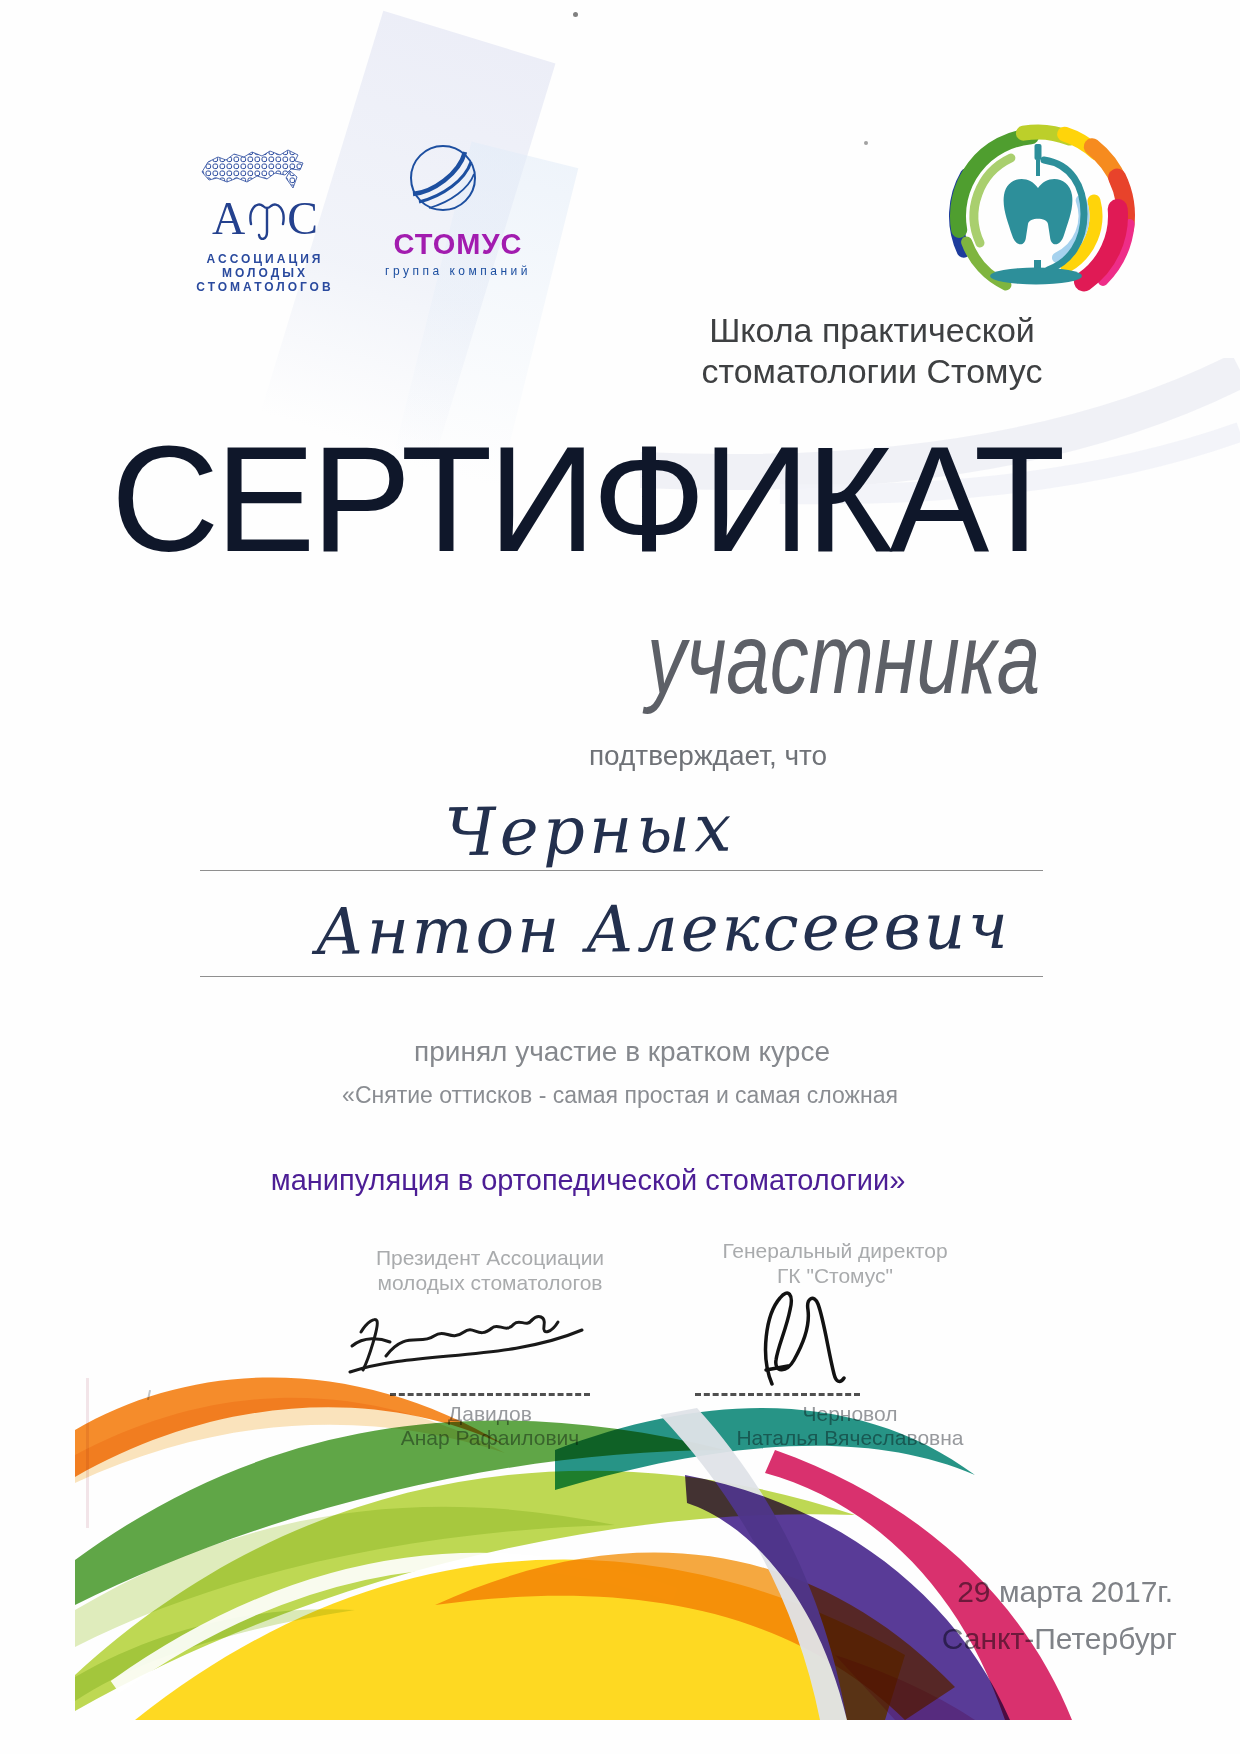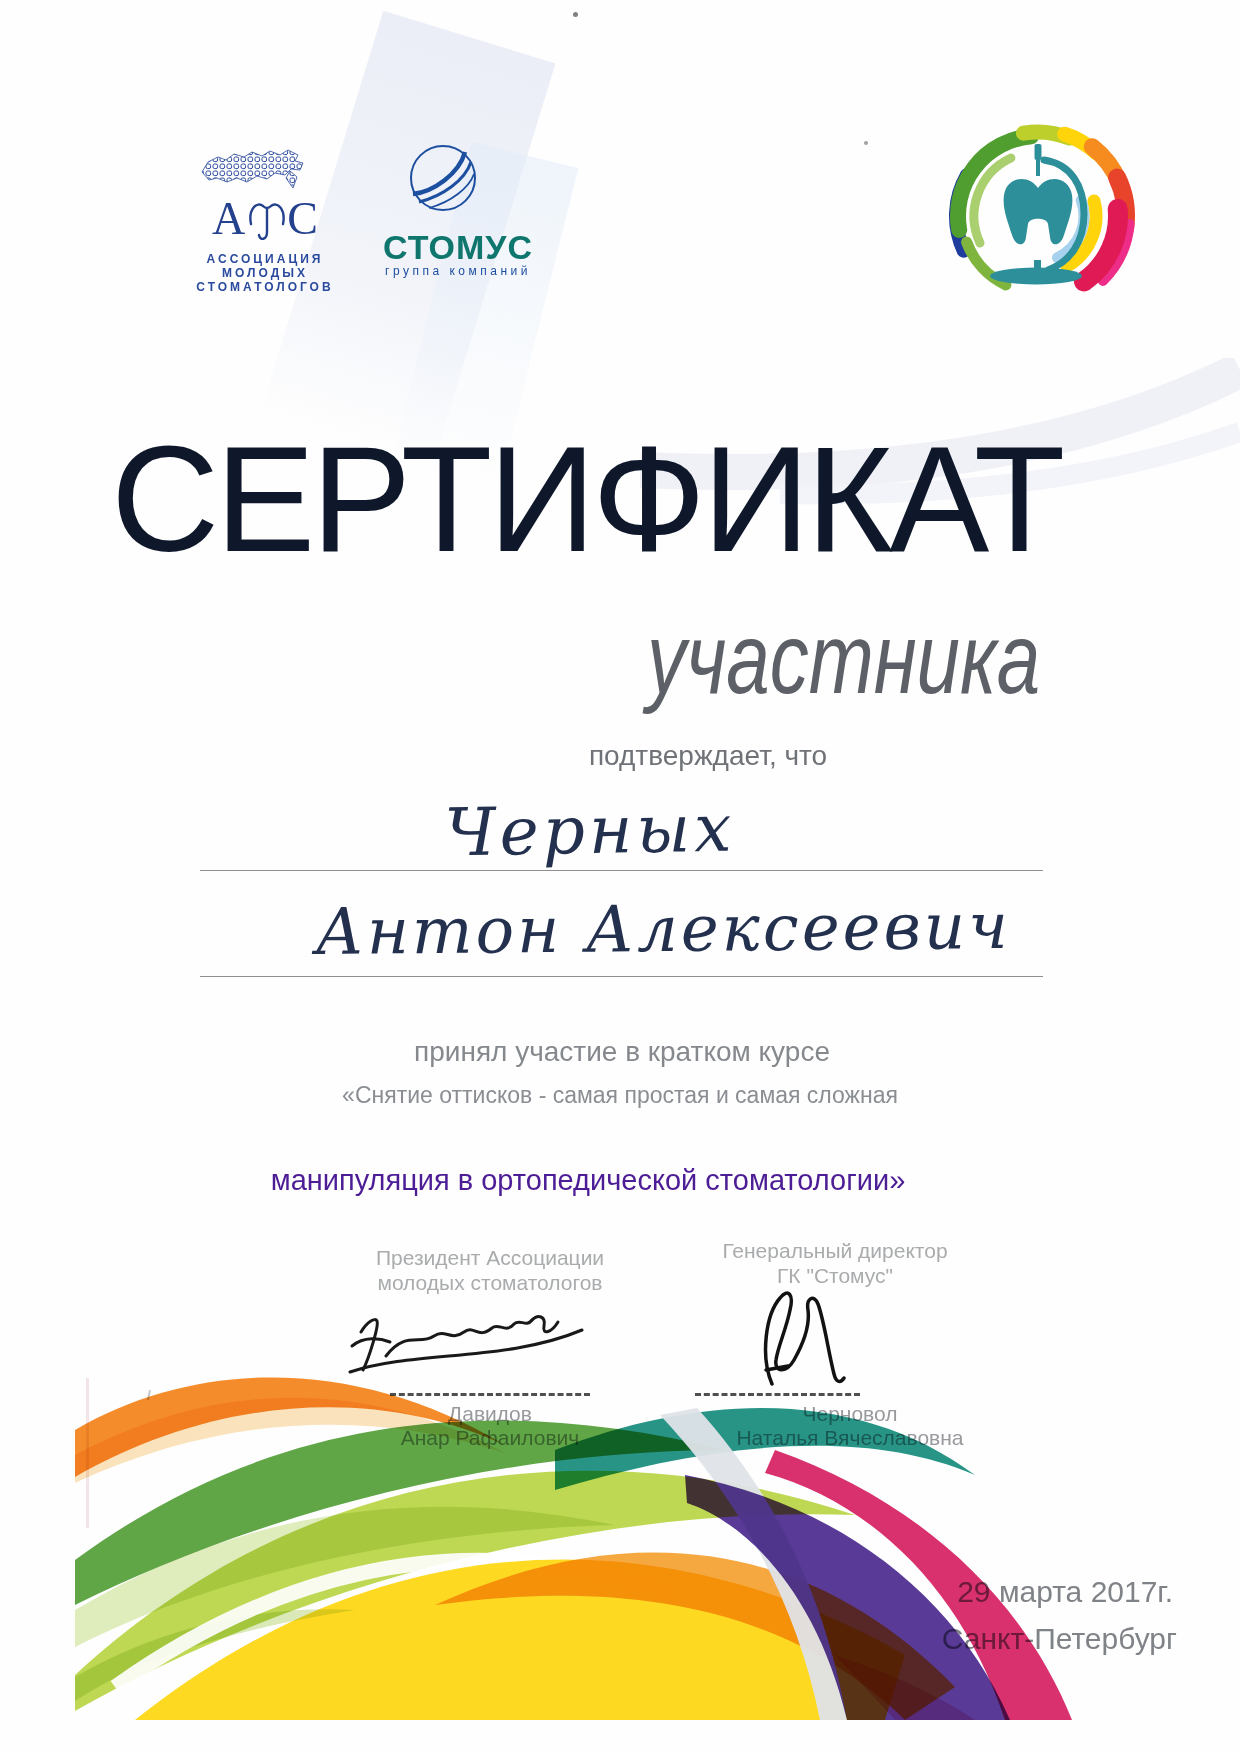--- a/index.html
+++ b/index.html
@@ -10,22 +10,22 @@
   .bg-band1{left:318px;top:28px;width:180px;height:420px;transform:rotate(17deg);
     background:linear-gradient(180deg,rgba(233,235,246,.85),rgba(226,231,244,.45) 60%,rgba(240,242,250,0));}
   .bg-band2{left:430px;top:150px;width:110px;height:330px;transform:rotate(14deg);
     background:linear-gradient(180deg,rgba(226,236,248,.55),rgba(236,242,250,0));}
   .speck{border-radius:50%;background:#555;}
   .edge-artifact{left:86px;top:1378px;width:3px;height:150px;background:#ecd9de;opacity:.7;}
   .ams-monogram{left:212px;top:196px;display:flex;align-items:flex-start;color:#24418e;
     font-family:"Liberation Serif",serif;font-size:46px;line-height:46px;}
   .ams-caption{left:158px;top:252px;width:214px;text-align:center;color:#2a4a9e;
     font-size:12px;letter-spacing:3px;line-height:14px;font-weight:bold;}
-  .stomus-name{left:378px;top:228px;width:160px;text-align:center;color:#0f766e;
-    font-weight:bold;font-size:34px;letter-spacing:1px;}
+  .stomus-name{left:378px;top:228px;width:160px;text-align:center;color:#a21caf;
+    font-weight:bold;font-size:29px;letter-spacing:1px;}
   .stomus-caption{left:378px;top:264px;width:160px;text-align:center;color:#1d4fa0;
     font-size:12px;letter-spacing:3.5px;}
   .school-text{left:662px;top:310px;width:420px;text-align:center;color:#3e4042;
     font-size:34px;line-height:41px;}
   
   .cert-title{left:111px;top:424px;width:990px;color:#0f172a;font-size:150px;line-height:150px;
     letter-spacing:-4px;white-space:nowrap;}
   .cert-sub{right:200px;top:608px;color:#5d6067;font-size:100px;line-height:100px;font-style:italic;
     transform:scaleX(.78);transform-origin:right;white-space:nowrap;}
   
@@ -116,20 +116,24 @@
       <path d="M159,150.2 A58,58 0 0 0 186,85" stroke="#ffd40a" stroke-width="13"></path>
       <path d="M149.5,141.7 A46,46 0 0 0 173.2,84.3" stroke="#a6d2ee" stroke-width="11"></path>
     </g>
     <path d="M130,72 C121,58 99,60 96,79 C94,92 100,106 104,119 C107,130 117,132 118,121 L120,108 C121,101 139,101 140,108 L142,121 C143,132 153,130 156,119 C160,106 166,92 164,79 C161,60 139,58 130,72 Z" fill="#2d8f9a"></path>
     <path d="M136,44 C163,48 176,70 176,98 C176,126 162,146 140,154" fill="none" stroke="#2d8f9a" stroke-width="7" stroke-linecap="round"></path>
     <rect x="126.5" y="28" width="7" height="16" rx="2" fill="#2d8f9a"></rect>
     <line x1="130" y1="44" x2="130" y2="60" stroke="#2d8f9a" stroke-width="4"></line>
     <rect x="126" y="144" width="7" height="10" fill="#2d8f9a"></rect>
     <ellipse cx="128" cy="160" rx="46" ry="8.5" fill="#2d8f9a"></ellipse>
   </svg>
+  <div class="abs school-text">
+    <div>Школа практической</div>
+    <div>стоматологии Стомус</div>
+  </div>
 
   <div class="abs cert-title">СЕРТИФИКАТ</div>
   <div class="abs cert-sub">участника</div>
 
   <div class="abs confirms">подтверждает, что</div>
 
   <div class="abs hand hand1">Черных</div>
   <div class="abs name-rule" style="top:870px;"></div>
 
   <div class="abs hand hand2">Антон Алексеевич</div>

